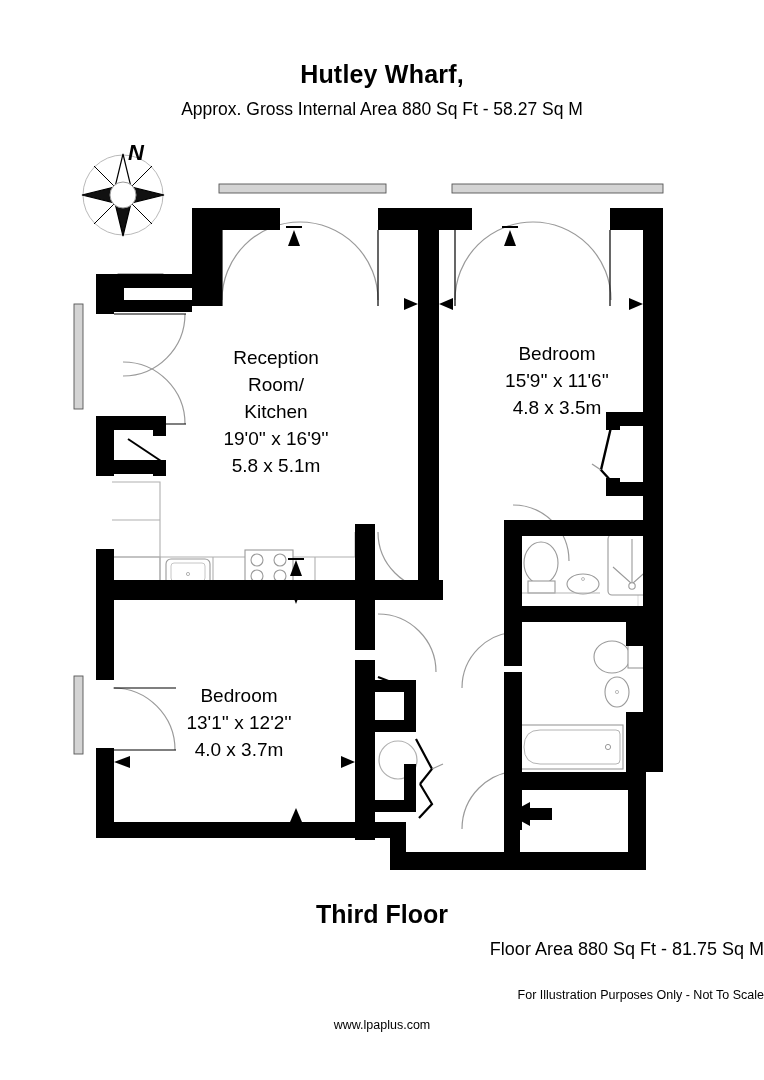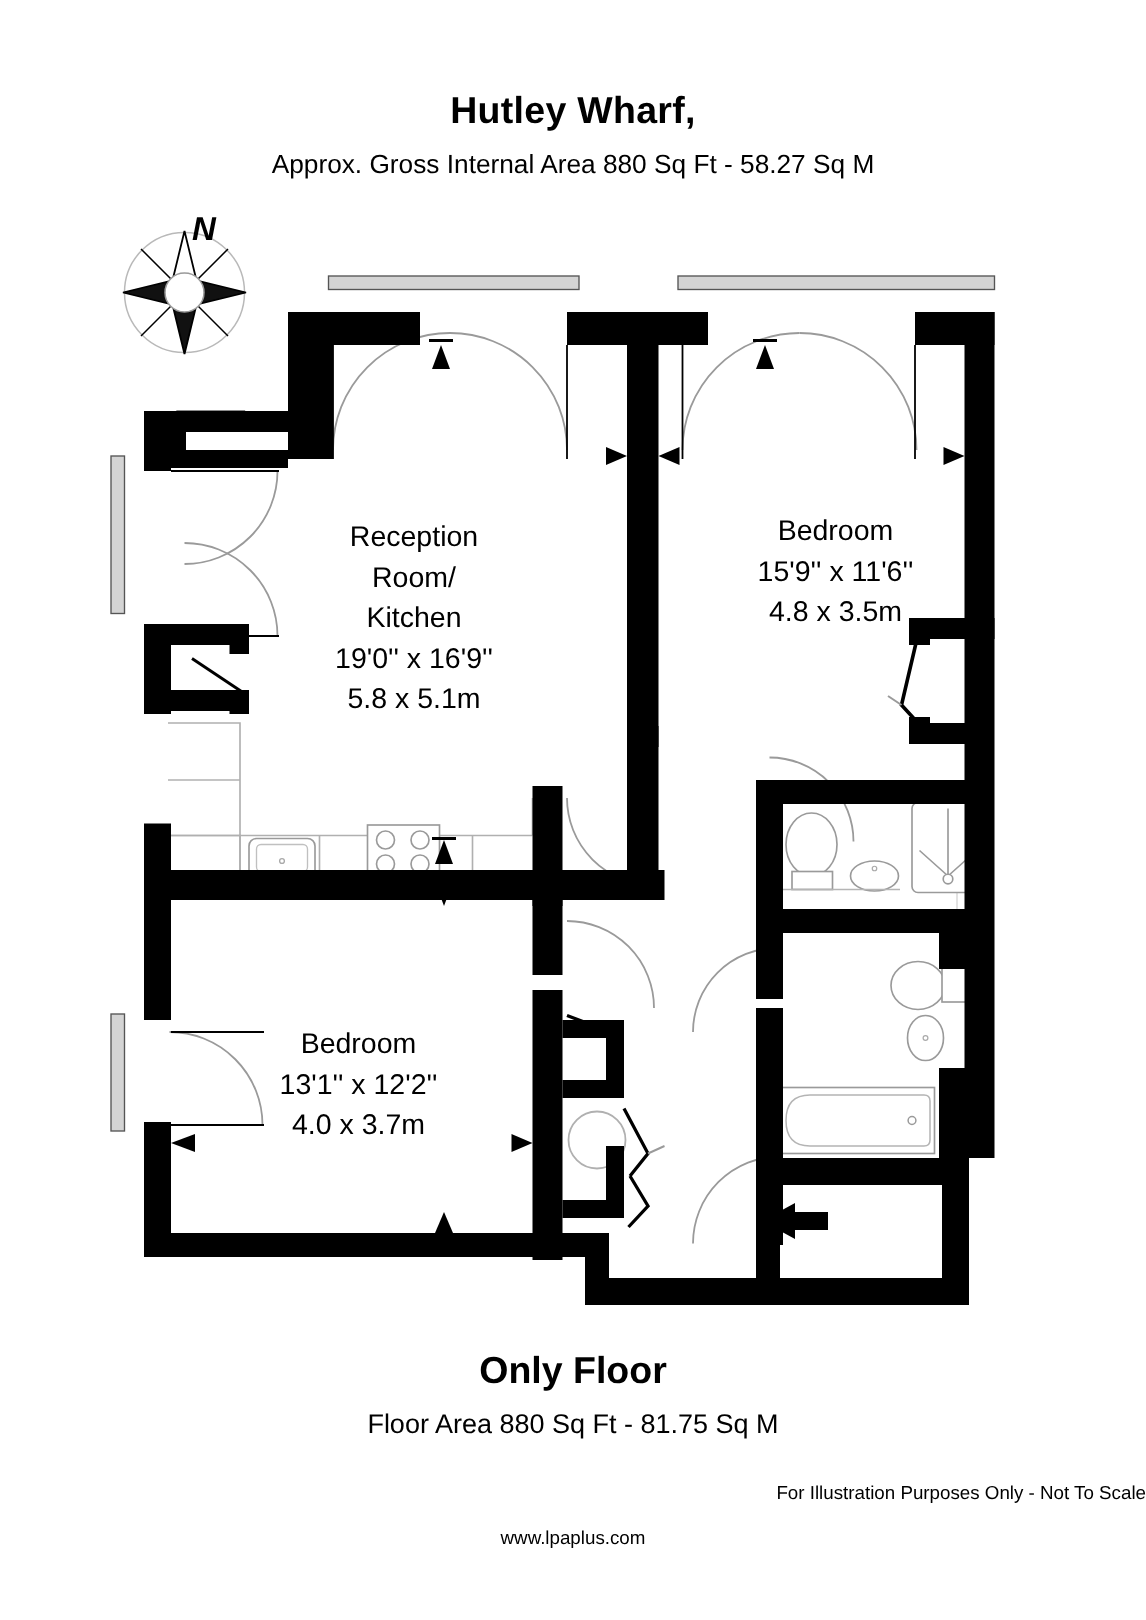--- a/index.html
+++ b/index.html
@@ -55,20 +55,21 @@
     text-align: center;
   }
   .footer-title {
     font-size: 25px;
     font-weight: bold;
     margin: 0;
   }
   .footer-area {
     font-size: 18px;
     margin: 10px 0 0 0;
+    text-align: right;
   }
   .footer-note {
     font-size: 12.5px;
     margin: 28px 0 0 0;
     text-align: right;
   }
   .footer-url {
     font-size: 12.5px;
     margin: 16px 0 0 0;
   }
@@ -393,19 +394,19 @@
       <g>
         <text class="roomlabel" x="239" y="690">Bedroom</text>
         <text class="roomlabel" x="239" y="717">13'1'' x 12'2''</text>
         <text class="roomlabel" x="239" y="744">4.0 x 3.7m</text>
       </g>
 
     </svg>
   </div>
 
   <div class="footer">
-    <p class="footer-title">Only Floor</p>
+    <p class="footer-title">Third Floor</p>
     <p class="footer-area">Floor Area 880 Sq Ft - 81.75 Sq M</p>
     <p class="footer-note">For Illustration Purposes Only - Not To Scale</p>
     <p class="footer-url">www.lpaplus.com</p>
   </div>
 
 </div>
 
 </body></html>

